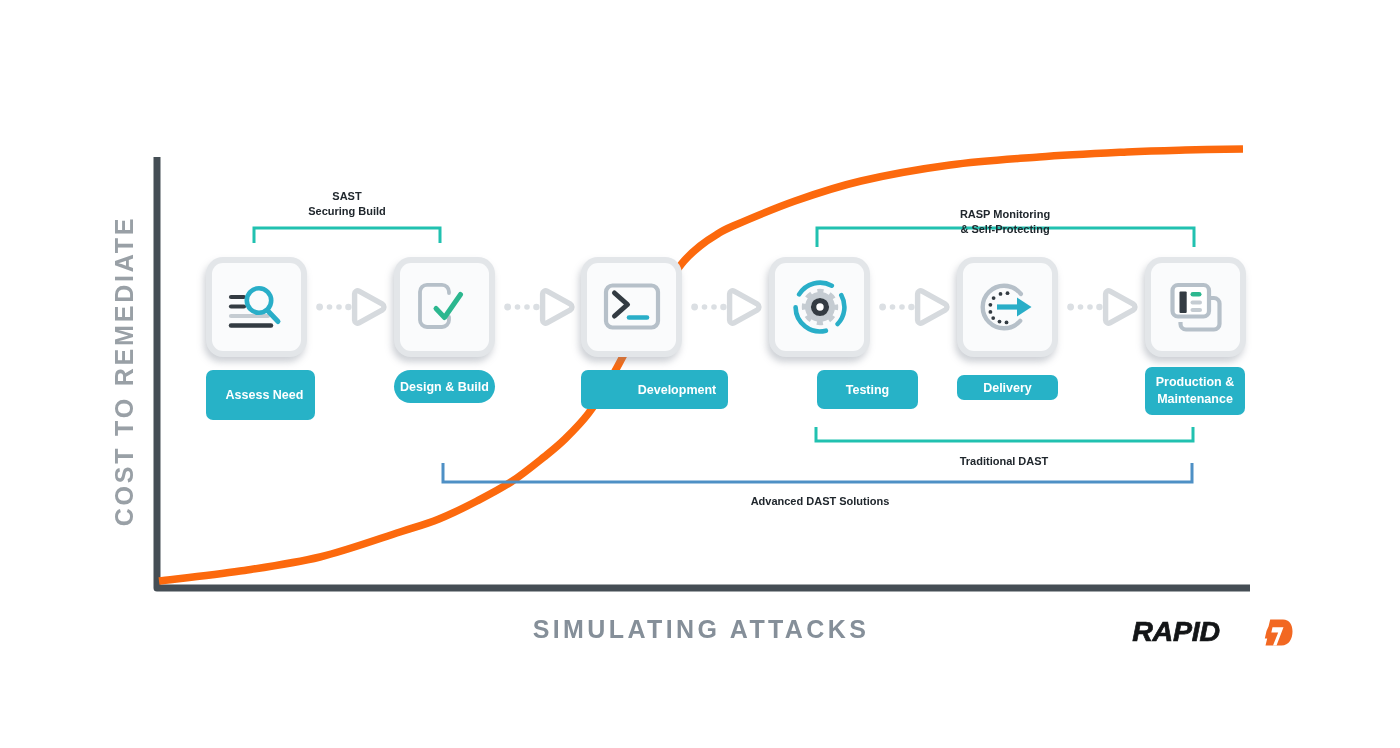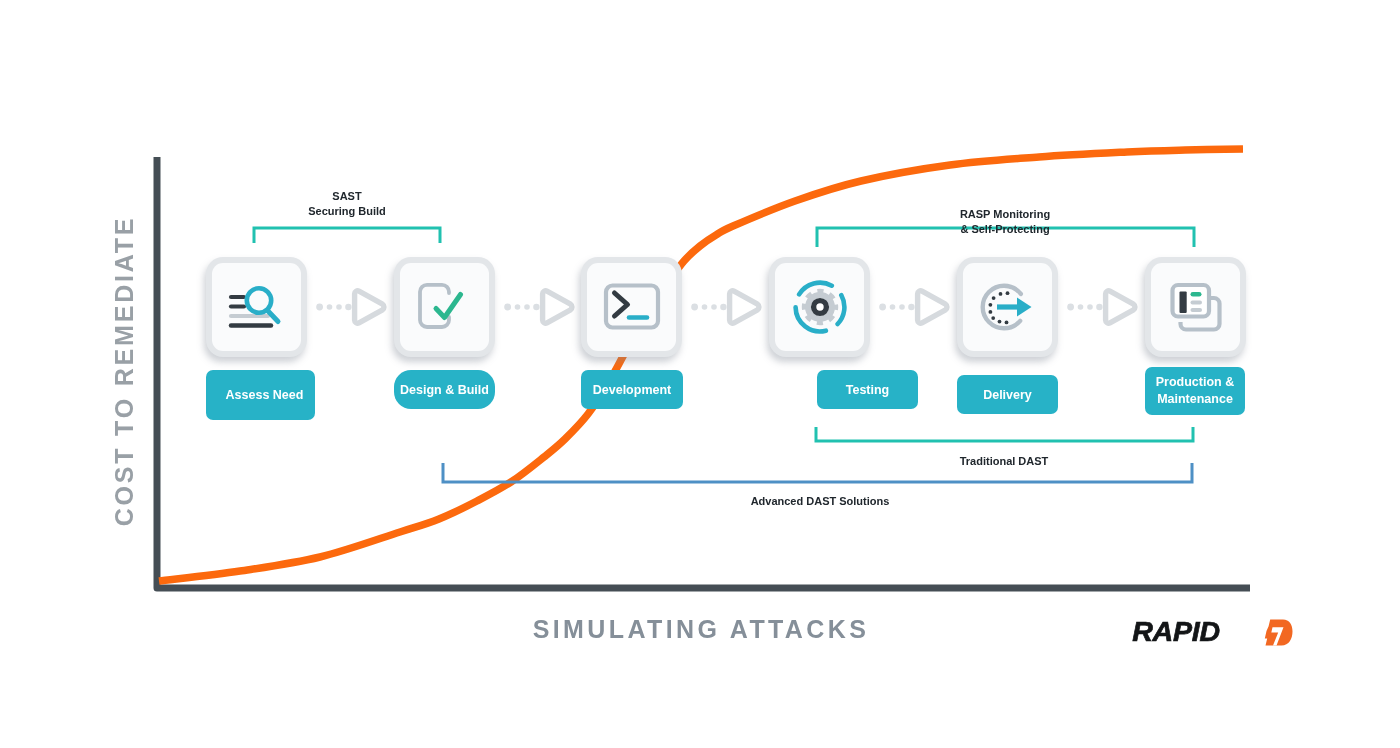--- a/index.html
+++ b/index.html
@@ -131,30 +131,30 @@
         <rect x="22.5" y="11" width="11" height="4.6" rx="2.3" fill="#2cb78f"></rect>
         <rect x="22.5" y="19.5" width="11.5" height="4" rx="2" fill="#c5ccd2"></rect>
         <rect x="22.5" y="27" width="11.5" height="4" rx="2" fill="#c5ccd2"></rect>
       </svg>
     </div>
   </div>
 
   <div class="pill" style="left:206px;top:370px;width:101px;height:50px;padding-left:8px;">
     <span>Assess Need</span>
   </div>
-  <div class="pill" style="left:394px;top:370px;width:101px;height:39px;border-radius:17px;">
+  <div class="pill" style="left:394px;top:370px;width:101px;height:33px;border-radius:17px;">
     <span>Design &amp; Build</span>
   </div>
-  <div class="pill" style="left:581px;top:370px;width:102px;height:39px;">
+  <div class="pill" style="left:581px;top:370px;width:102px;height:39px;padding-left:45px;">
     <span>Development</span>
   </div>
   <div class="pill" style="left:769px;top:370px;width:101px;height:39px;margin-left:48px;">
     <span>Testing</span>
   </div>
-  <div class="pill" style="left:957px;top:375px;width:101px;height:39px;">
+  <div class="pill" style="left:957px;top:375px;width:101px;height:25px;">
     <span>Delivery</span>
   </div>
   <div class="pill" style="left:1145px;top:367px;width:100px;height:48px;line-height:17.5px;">
     <span>Production &amp;</span>
     <span>Maintenance</span>
   </div>
 
   <div class="bracket-label" style="left:347px;top:189px;">
     <div>SAST</div>
     <div>Securing Build</div>

